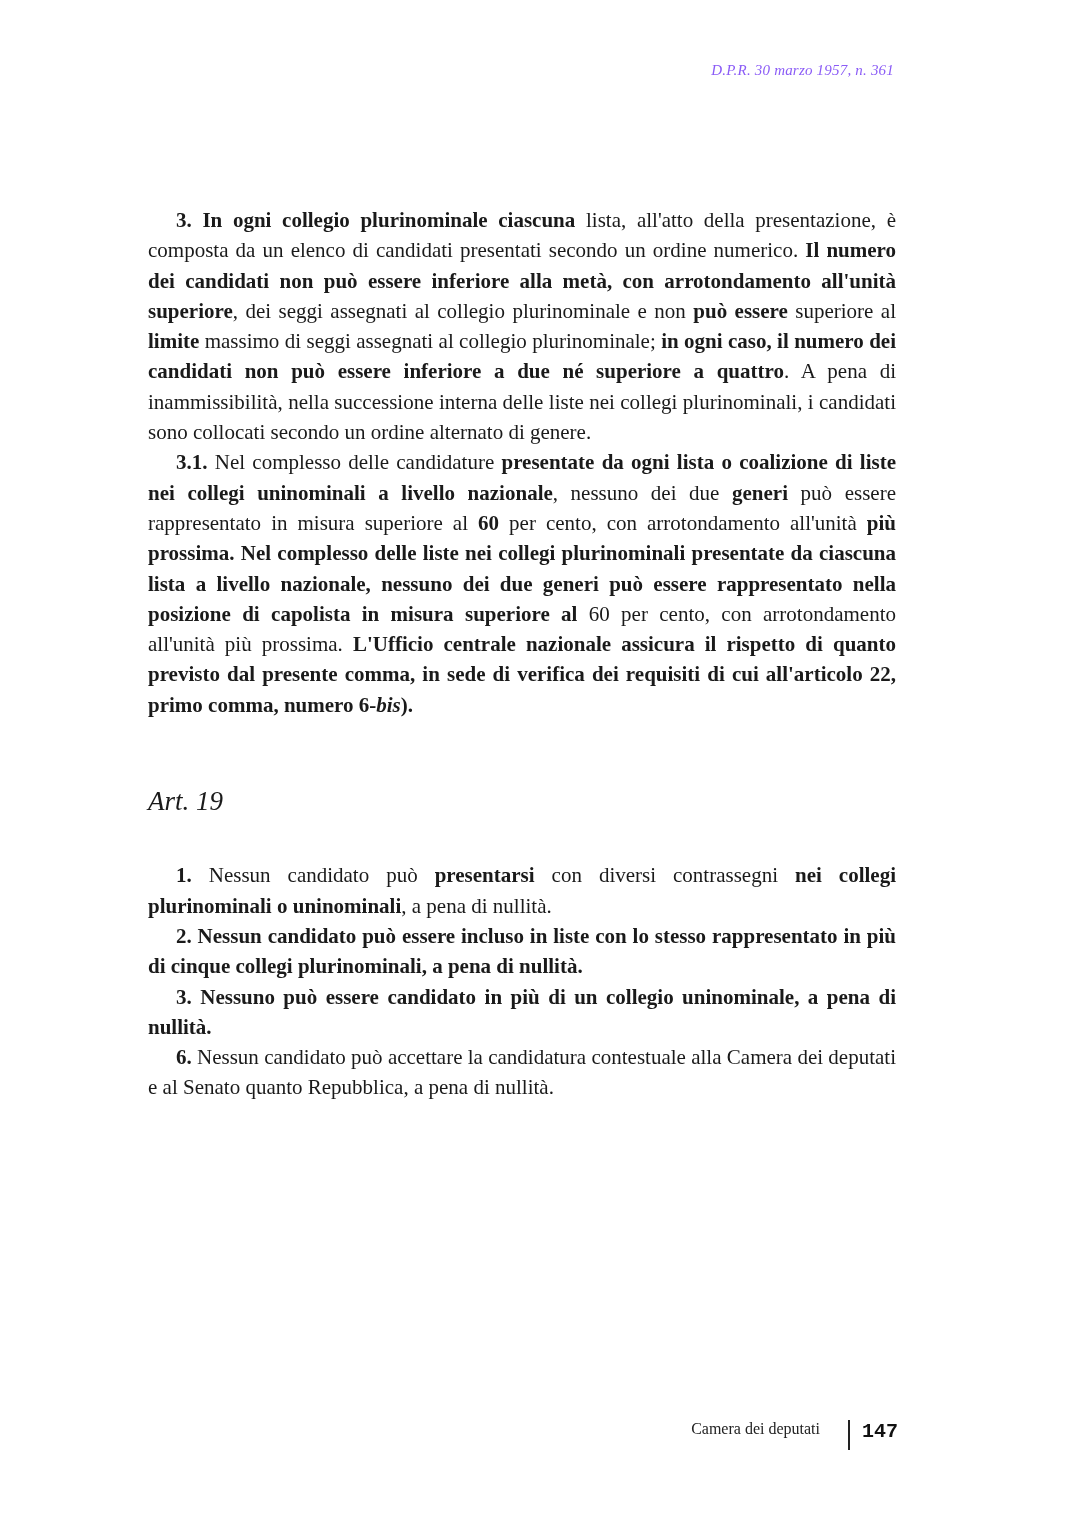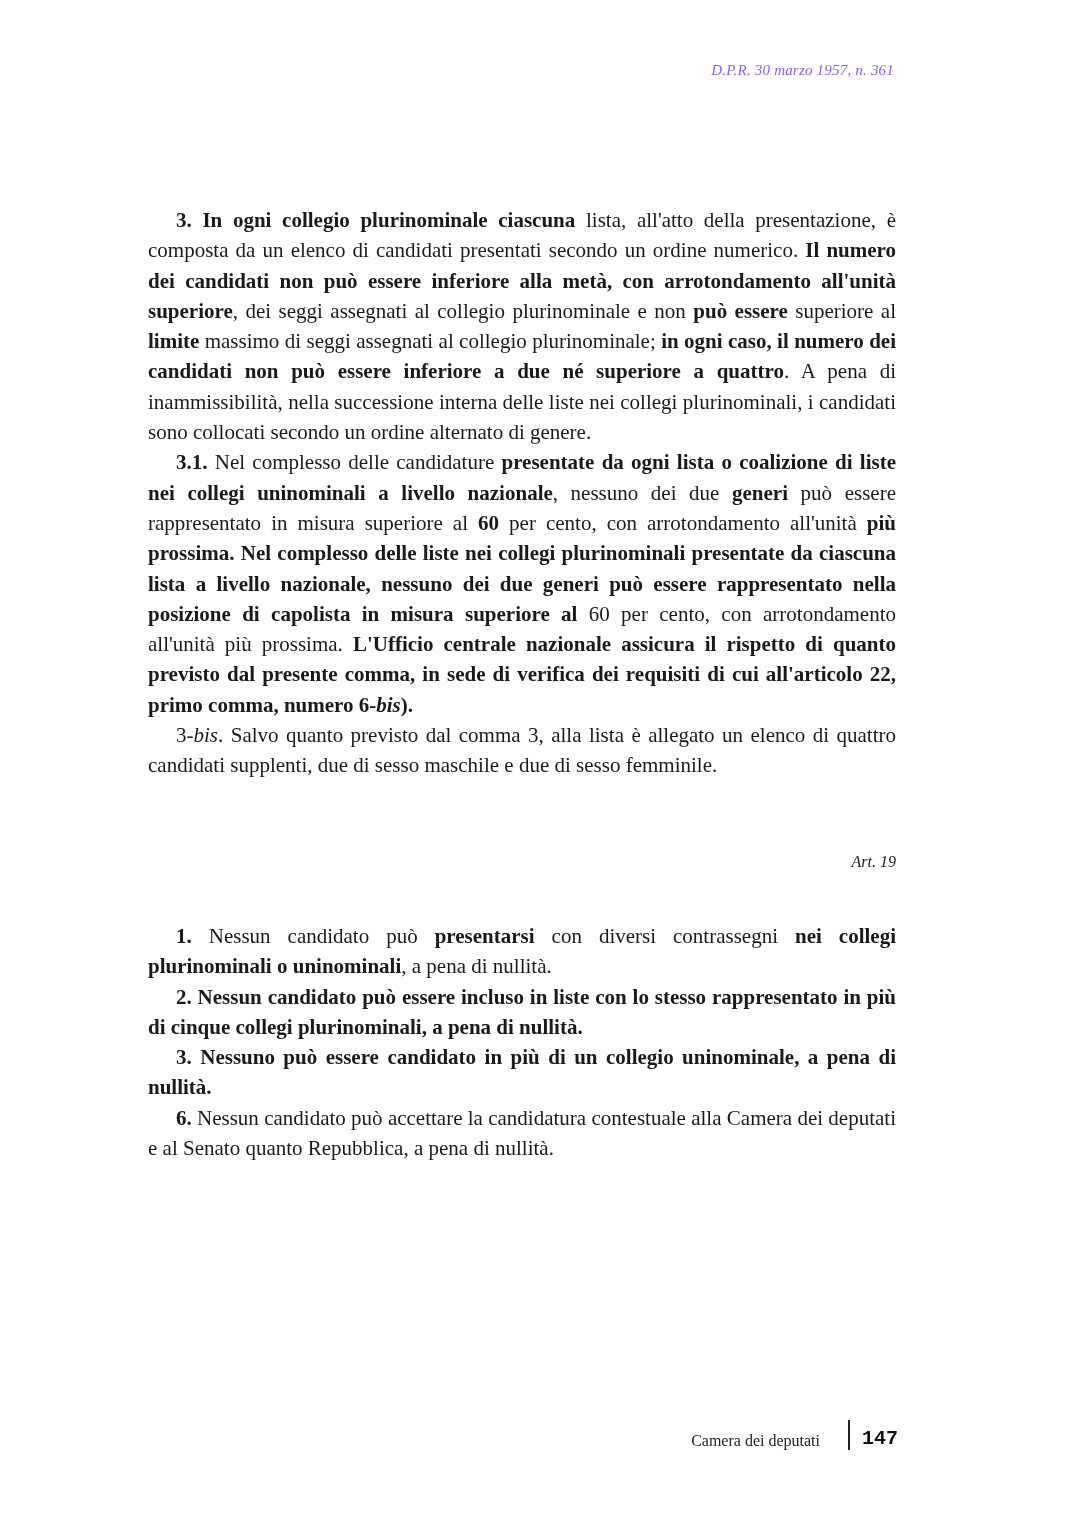--- a/index.html
+++ b/index.html
@@ -4,37 +4,36 @@
 <style>
   html, body { margin: 0; padding: 0; background: #ffffff; }
   body { width: 1074px; height: 1517px; position: relative; overflow: hidden;
          font-family: "Liberation Serif", "DejaVu Serif", serif; color: #1a1a1a; }
   .running-head { position: absolute; top: 62px; right: 180px; font-style: italic;
          font-size: 15px; color: #8b5cf6; letter-spacing: 0.2px; }
   .body-text { position: absolute; left: 148px; top: 184px; width: 748px;
          font-size: 21px; line-height: 30.3px; text-align: justify; margin-top: 21px; }
   .para { margin: 0; text-indent: 28px; }
   .para b { font-weight: bold; }
-  .article-title { text-align: right; font-style: italic; font-size: 16px;
+  .article-title { text-align: left; font-style: italic; font-size: 27px;
          margin: 66px 0 44px 0; text-indent: 0; }
-  .footer { position: absolute; top: 1420px; right: 176px; display: flex; align-items: flex-end; }
+  .footer { position: absolute; top: 1420px; right: 176px; display: flex; align-items: flex-start; }
   .footer-label { font-size: 16px; color: #222; margin-right: 28px; }
   .footer-rule { width: 2px; height: 30px; background: #222; margin-right: 12px; }
   .page-number { font-size: 20px; font-weight: bold; color: #111; font-family: Liberation Mono, monospace; }
 </style>
 </head>
 <body>
 
 <div class="running-head">D.P.R. 30 marzo 1957, n. 361</div>
 
 <div class="body-text">
   <div id="paras-top">
       <p class="para"><b>3.</b><b> In ogni collegio plurinominale ciascuna</b><span> lista, all'atto della presentazione, è composta da un elenco di candidati presentati secondo un ordine numerico. </span><b>Il numero dei candidati non può essere inferiore alla metà, con arrotondamento all'unità superiore</b><span>, dei seggi assegnati al collegio plurinominale e non </span><b>può essere</b><span> superiore al </span><b>limite</b><span> massimo di seggi assegnati al collegio plurinominale; </span><b>in ogni caso, il numero dei candidati non può essere inferiore a due né superiore a quattro</b><span>. A pena di inammissibilità, nella successione interna delle liste nei collegi plurinominali, i candidati sono collocati secondo un ordine alternato di genere.</span></p>
       <p class="para"><b>3.1.</b><span> Nel complesso delle candidature </span><b>presentate da ogni lista o coalizione di liste nei collegi uninominali a livello nazionale</b><span>, nessuno dei due </span><b>generi</b><span> può essere rappresentato in misura superiore al </span><b>60</b><span> per cento, con arrotondamento all'unità </span><b>più prossima. Nel complesso delle liste nei collegi plurinominali presentate da ciascuna lista a livello nazionale, nessuno dei due generi può essere rappresentato nella posizione di capolista in misura superiore al</b><span> 60 per cento, con arrotondamento all'unità più prossima. </span><b>L'Ufficio centrale nazionale assicura il rispetto di quanto previsto dal presente comma, in sede di verifica dei requisiti di cui all'articolo 22, primo comma, numero 6-</b><b><i>bis</i></b><b>).</b></p>
-      <p class="para"><b style="font-weight: normal;">3-<i>bis</i></b><span>. Salvo quanto previsto dal comma 3, alla lista è allegato un elenco di quattro candidati supplenti, due di sesso maschile e due di sesso femminile.</span></p>
     </div>
   <div class="article-title">Art. 19</div>
   <div id="paras-art">
       <p class="para"><b>1.</b><span> Nessun candidato può </span><b>presentarsi</b><span> con diversi contrassegni </span><b>nei collegi plurinominali o uninominali</b><span>, a pena di nullità.</span></p>
       <p class="para"><b>2.</b><b> Nessun candidato può essere incluso in liste con lo stesso rappresentato in più di cinque collegi plurinominali, a pena di nullità.</b></p>
       <p class="para"><b>3.</b><b> Nessuno può essere candidato in più di un collegio uninominale, a pena di nullità.</b></p>
       <p class="para"><b>6.</b><span> Nessun candidato può accettare la candidatura contestuale alla Camera dei deputati e al Senato quanto Repubblica, a pena di nullità.</span></p>
     </div>
 </div>
 

